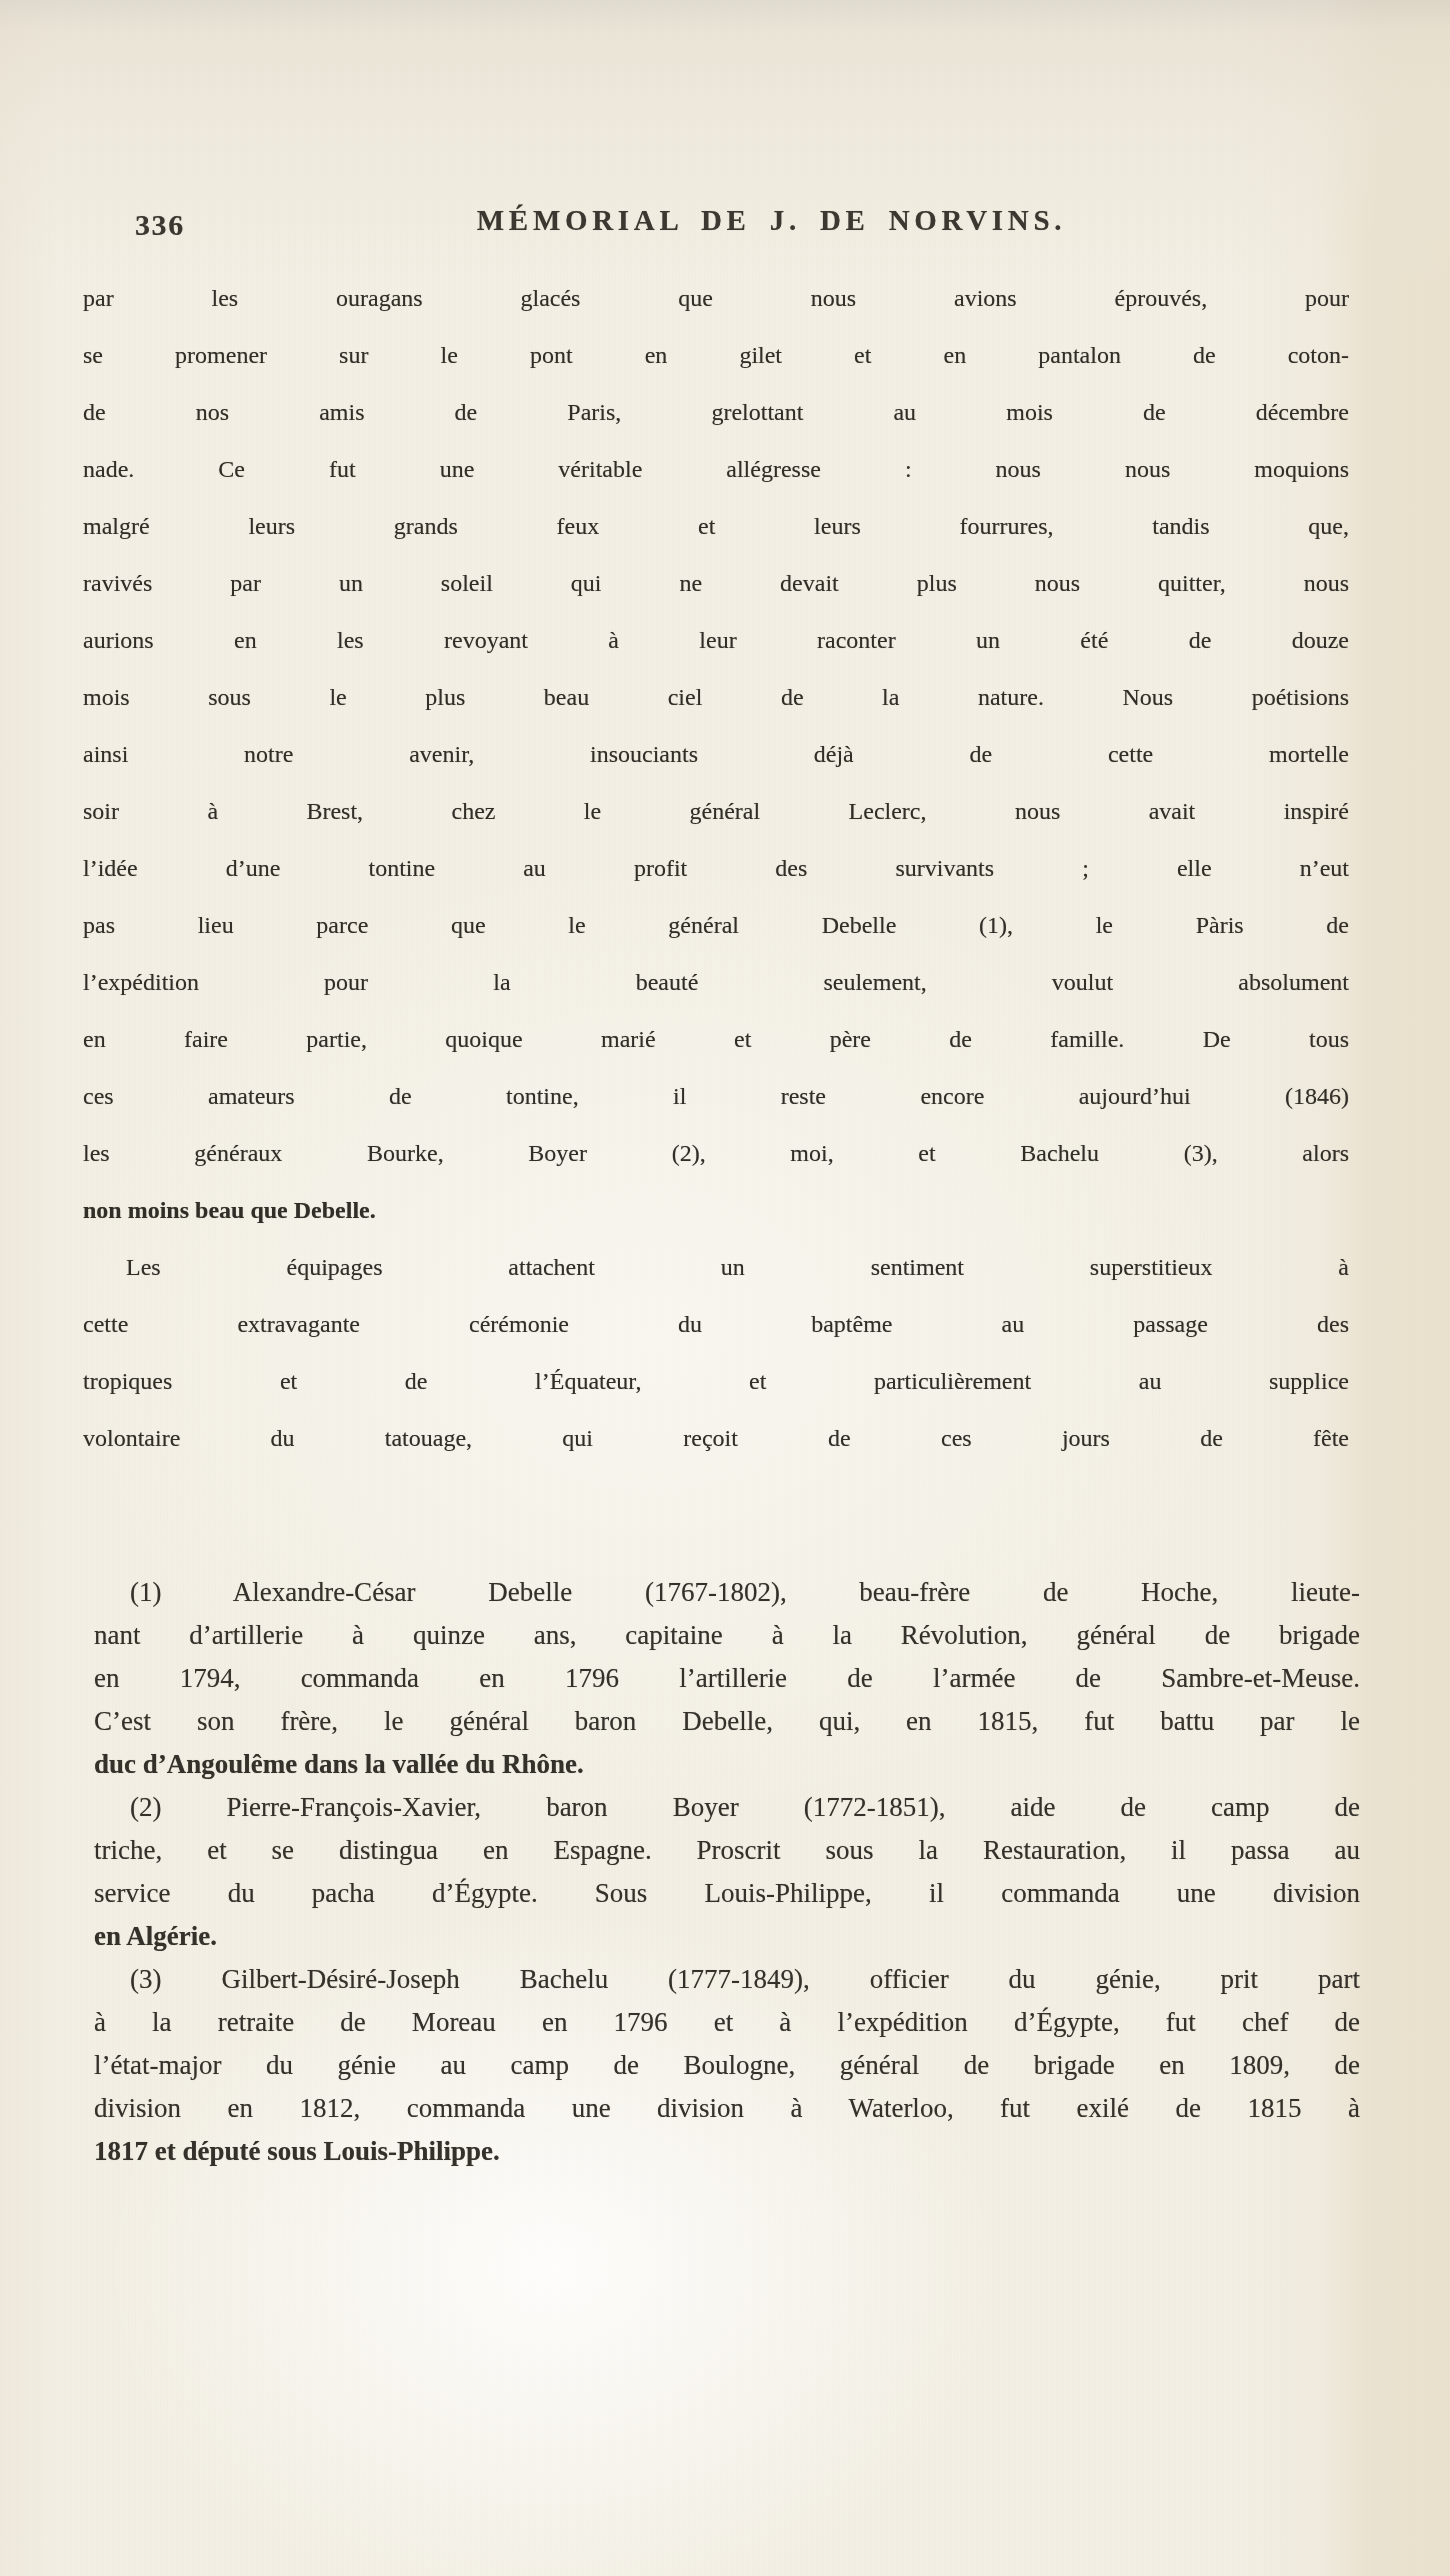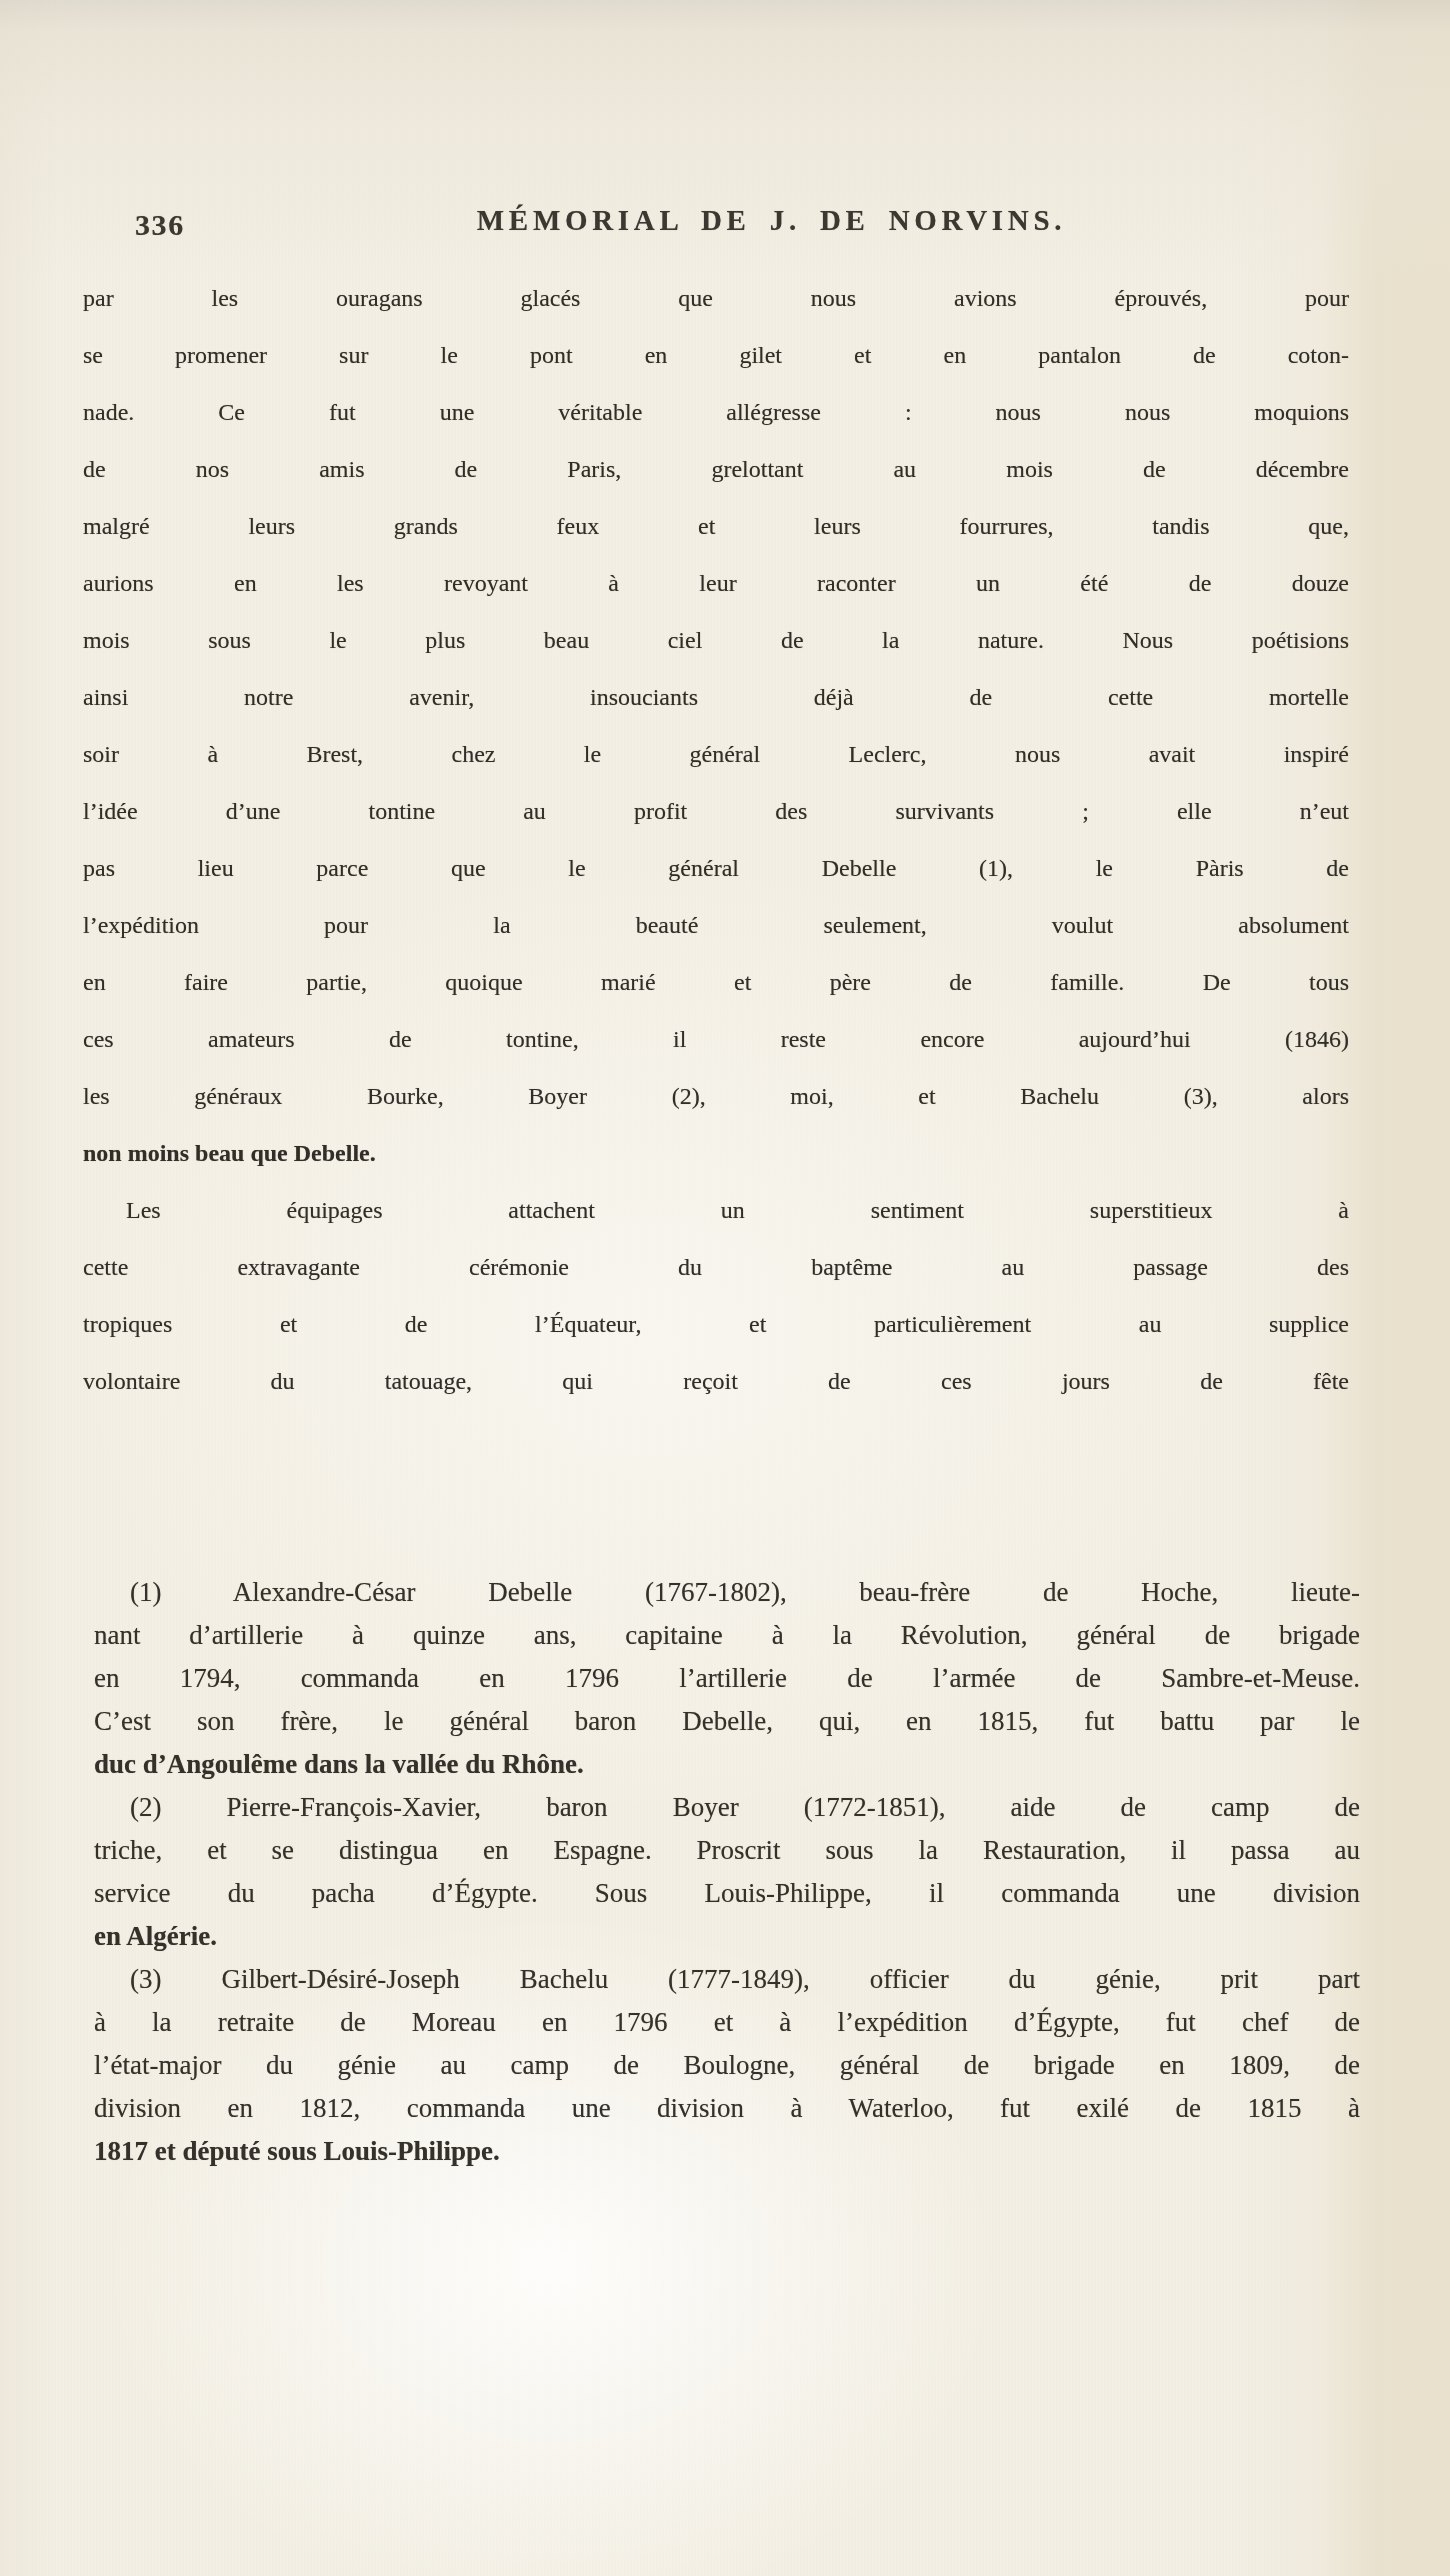--- a/index.html
+++ b/index.html
@@ -90,23 +90,24 @@
 
 <div class="page">
   <div class="header">
     <span class="pagenum">336</span>
     <span class="running">MÉMORIAL DE J. DE NORVINS.</span>
   </div>
   <div class="bodytext" id="bodytext">
       <div class="par">
         <div class="line">par les ouragans glacés que nous avions éprouvés, pour</div>
         <div class="line">se promener sur le pont en gilet et en pantalon de coton-</div>
+        <div class="line">de nos amis de Paris, grelottant au mois de décembre</div>
         <div class="line">nade. Ce fut une véritable allégresse : nous nous moquions</div>
-        <div class="line">de nos amis de Paris, grelottant au mois de décembre</div>
         <div class="line">malgré leurs grands feux et leurs fourrures, tandis que,</div>
+        <div class="line">ravivés par un soleil qui ne devait plus nous quitter, nous</div>
         <div class="line">aurions en les revoyant à leur raconter un été de douze</div>
         <div class="line">mois sous le plus beau ciel de la nature. Nous poétisions</div>
         <div class="line">ainsi notre avenir, insouciants déjà de cette mortelle</div>
         <div class="line">soir à Brest, chez le général Leclerc, nous avait inspiré</div>
         <div class="line">l’idée d’une tontine au profit des survivants ; elle n’eut</div>
         <div class="line">pas lieu parce que le général Debelle (1), le Pàris de</div>
         <div class="line">l’expédition pour la beauté seulement, voulut absolument</div>
         <div class="line">en faire partie, quoique marié et père de famille. De tous</div>
         <div class="line">ces amateurs de tontine, il reste encore aujourd’hui (1846)</div>
         <div class="line">les généraux Bourke, Boyer (2), moi, et Bachelu (3), alors</div>

